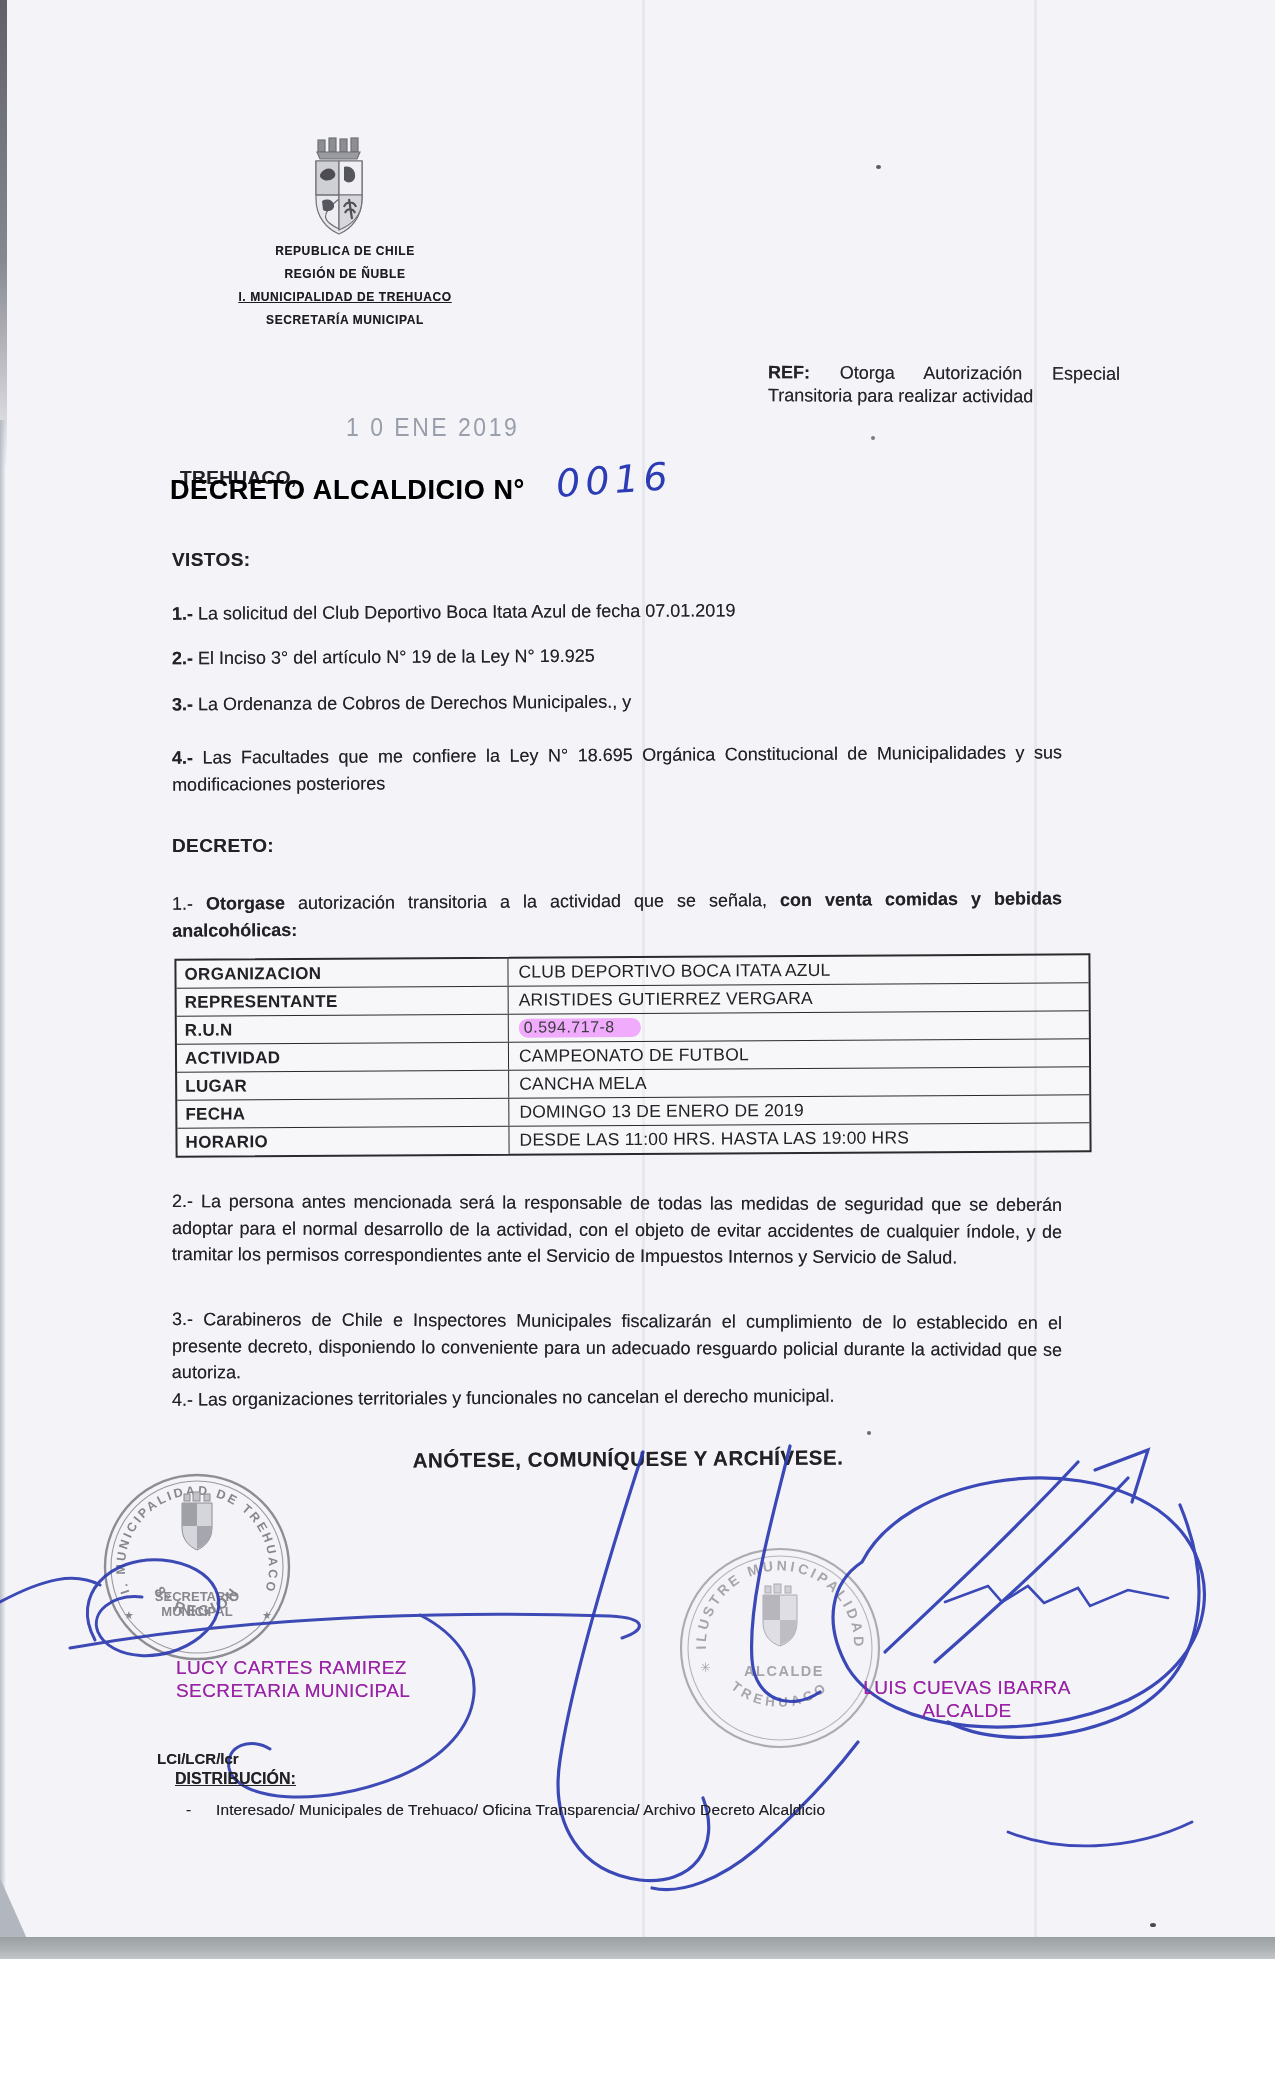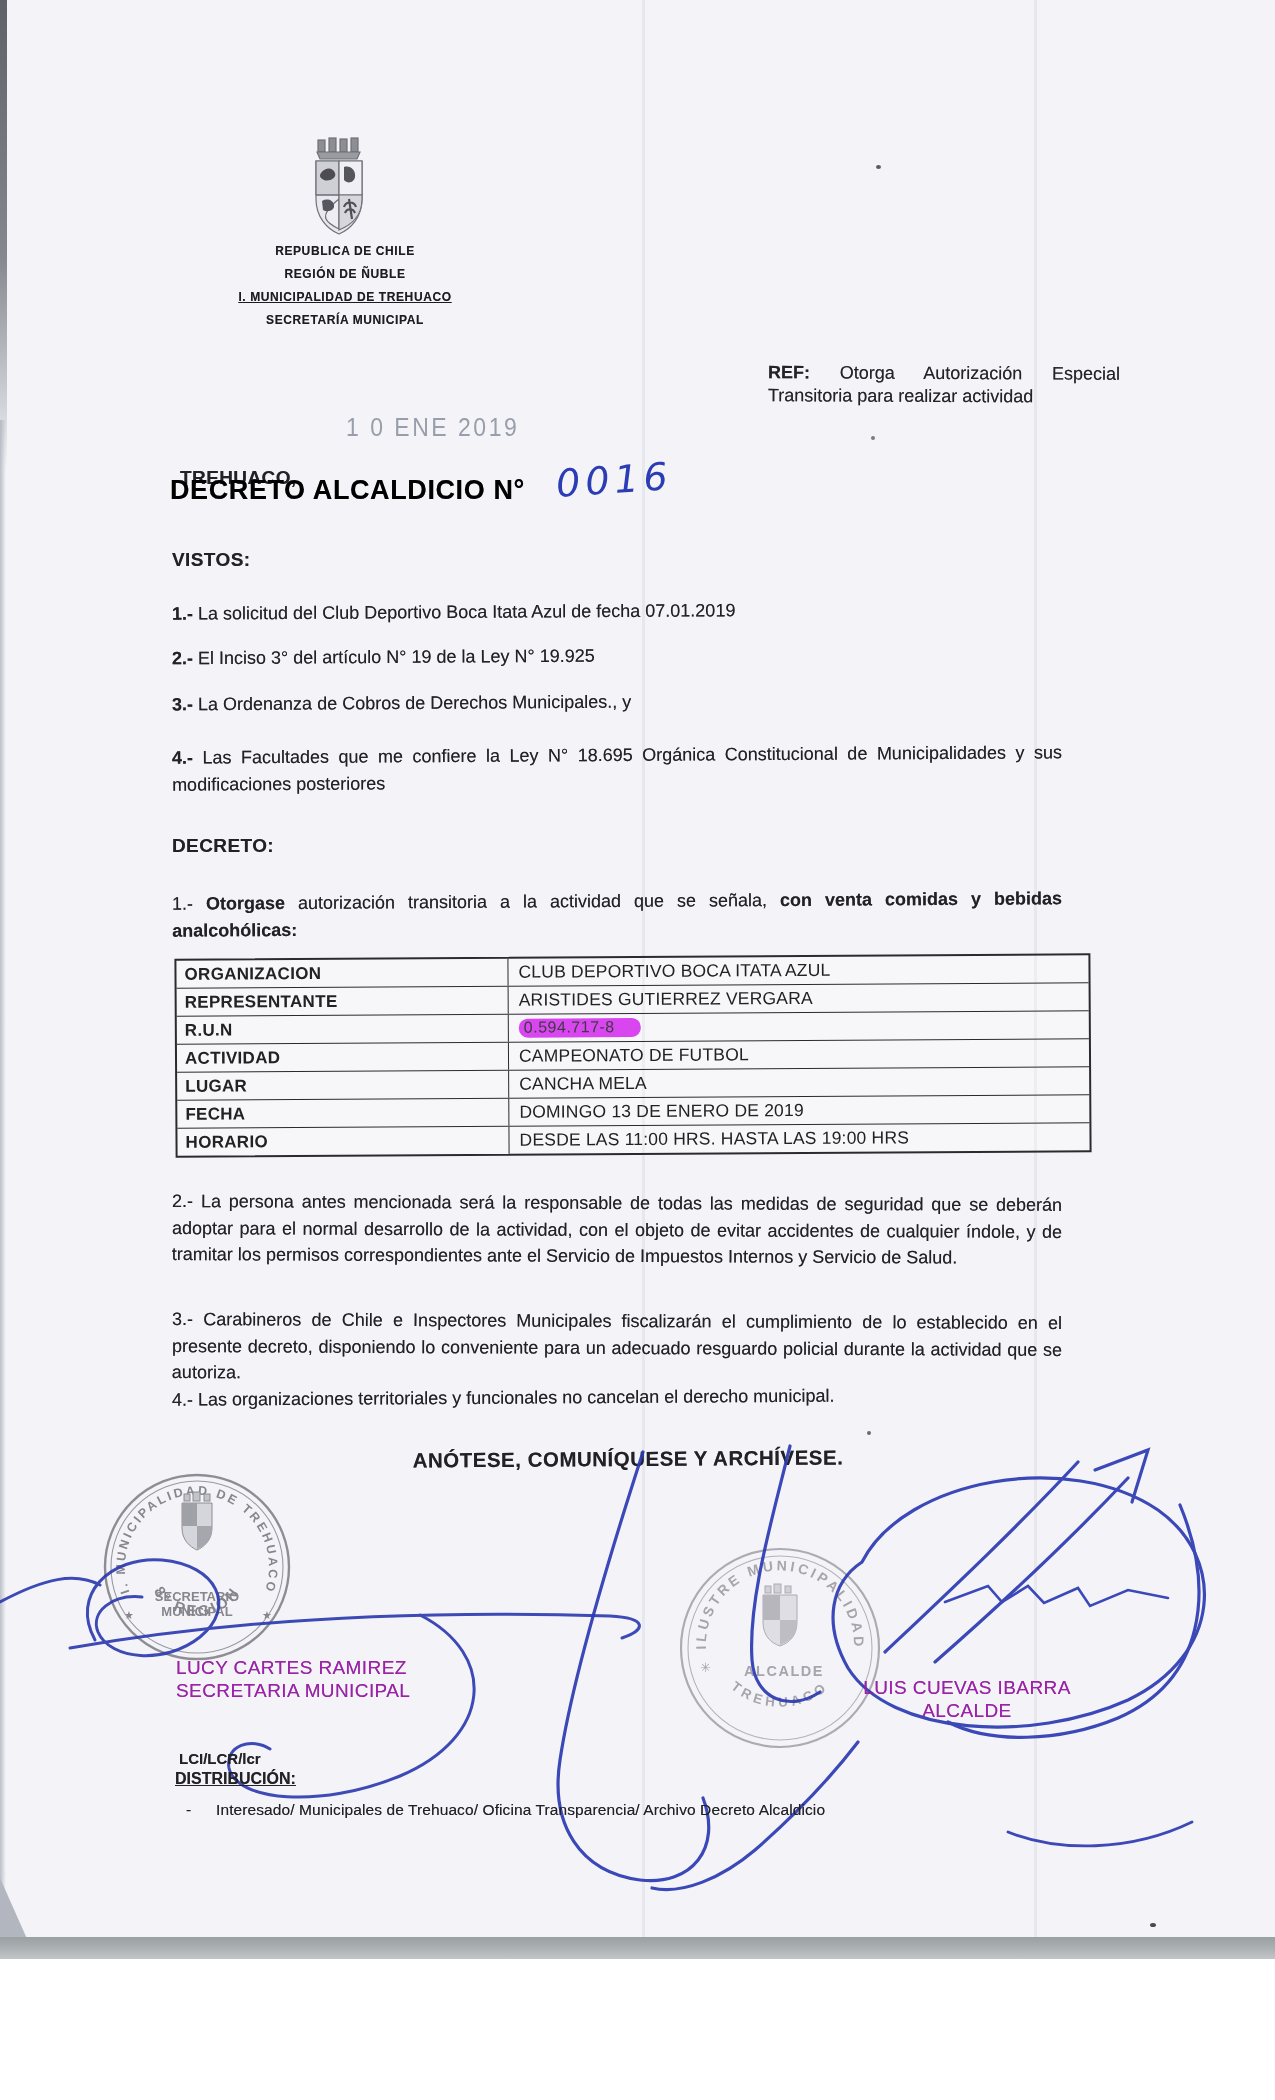--- a/index.html
+++ b/index.html
@@ -40,29 +40,29 @@
   .tilt{transform:rotate(-.35deg);}
   .tilt2{transform:rotate(.25deg);}
 
   
   .ptable{left:175px;top:956px;width:912px;border:2px solid #2b2b2f;background:rgba(255,255,255,.25);}
   .trow{display:grid;grid-template-columns:332px 1fr;height:27px;border-top:1.6px solid #2b2b2f;}
   .trow:first-child{border-top:none;}
   .tcell{display:flex;align-items:center;overflow:hidden;}
   .tlabel{font-weight:bold;font-size:17px;padding-left:8px;letter-spacing:.3px;border-right:1.6px solid #2b2b2f;}
   .tvalue{font-size:17.5px;padding-left:10px;letter-spacing:.2px;}
-  .redacted{background:#d946ef;color:#3c3c40;border-radius:9px;padding:0 26px 1px 5px;
+  .redacted{background:#f0abfc;color:#3c3c40;border-radius:9px;padding:0 26px 1px 5px;
     font-size:16px;letter-spacing:.5px;}
 
   .closing{left:172px;top:1447px;width:912px;text-align:center;font-size:20.5px;
     font-weight:bold;letter-spacing:.5px;transform:rotate(-.4deg);}
   .sig-name{font-size:19px;font-weight:normal;line-height:23px;letter-spacing:.4px;color:#a21caf;}
   .lucy{left:176px;top:1656px;}
   .luis{left:842px;top:1676px;width:250px;text-align:center;}
-  .initials{left:179px;top:1750px;font-size:15px;font-weight:bold;}
+  .initials{left:157px;top:1750px;font-size:15px;font-weight:bold;}
   .dist{left:175px;top:1770px;font-size:16px;font-weight:bold;text-decoration:underline;}
   .distrow-dash{left:186px;top:1801px;font-size:15.5px;}
   .distrow{left:216px;top:1801px;font-size:15.5px;letter-spacing:.1px;}
   svg{display:block;}
 </style>
 </head>
 <body>
 
 <div class="abs scan"></div>
 <div class="abs scanline" style="left:642px;"></div>

